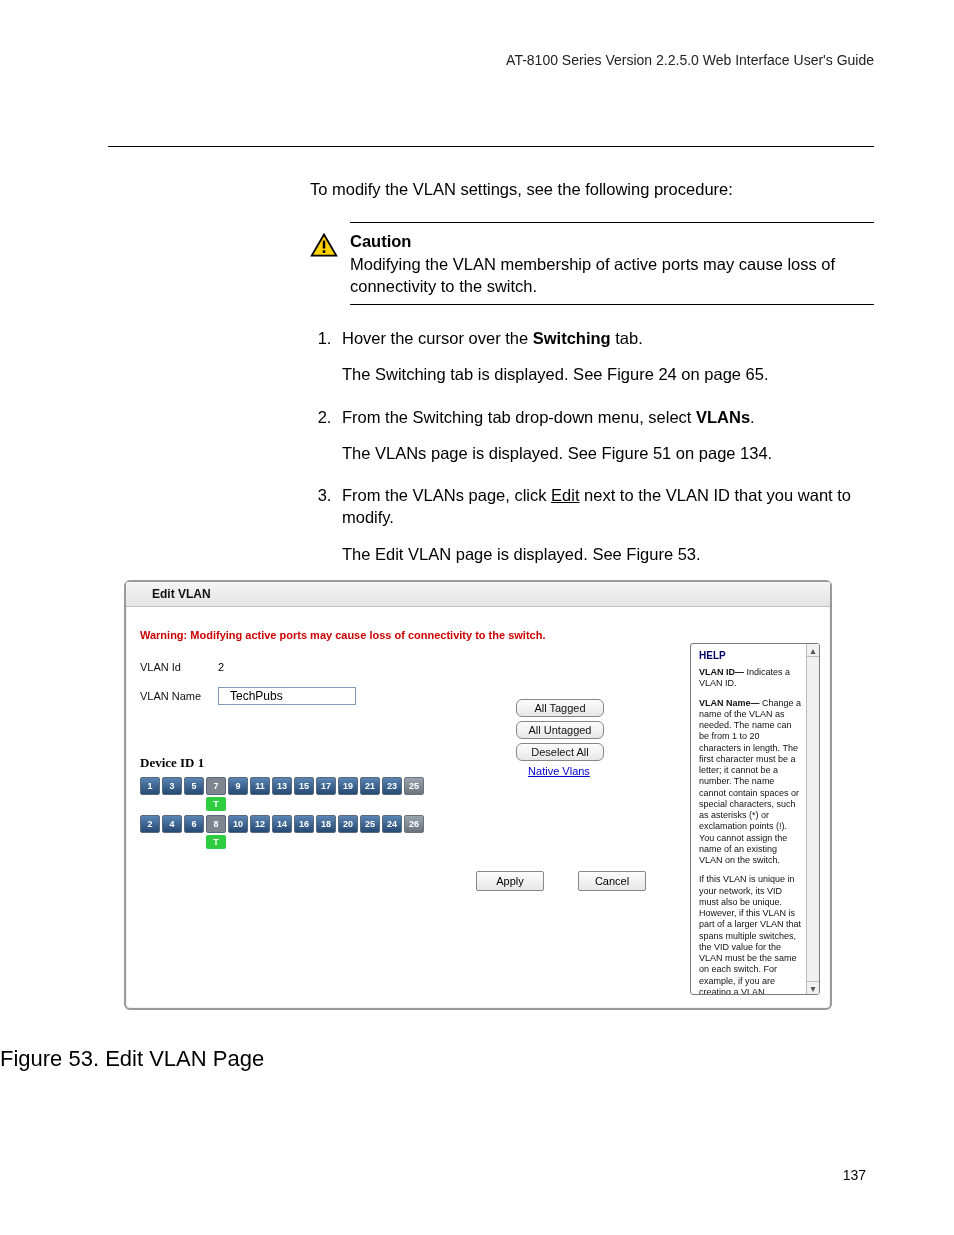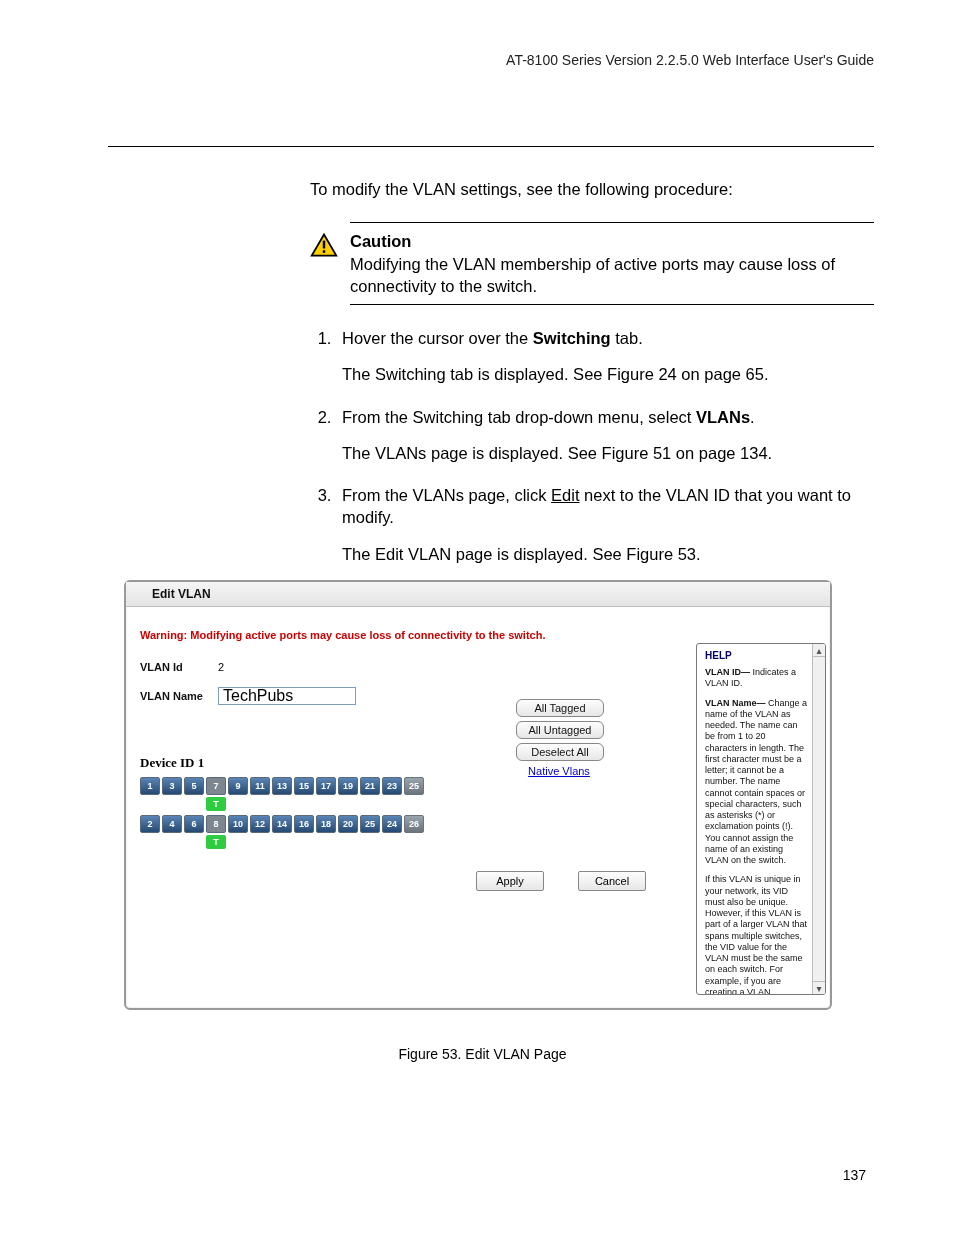--- a/index.html
+++ b/index.html
@@ -102,25 +102,25 @@
   }
   .warn {
     color: #c00;
     font-size: 11px;
     font-weight: bold;
     margin-bottom: 20px;
   }
   .frow {
     display:flex; align-items:center; font-size:11px; margin-bottom:14px;
   }
-  .flabel { width: 78px; font-weight: bold; color:#111; }
+  .flabel { width: 78px; font-weight: normal; color:#111; }
   .fval { font-size:11px; }
   .tin {
-    font-family: Arial; font-size:16px; height:18px; line-height:18px;
-    border:1px solid #7f9db9; padding:0 4px; width:138px; box-sizing:border-box;
+    font-family: Arial; font-size:12px; height:18px; line-height:18px;
+    border:1px solid #7f9db9; padding:0 11px; width:138px; box-sizing:border-box;
     background:#fff;
   }
   .side-btns {
     position:absolute; top:92px; left:390px; display:flex; flex-direction:column; gap:4px;
   }
   .btn {
     font-size:11px; text-align:center; border:1px solid #878787;
     background: linear-gradient(#fdfdfd,#e7e7e7);
     border-radius:6px; padding:2px 0; width:86px; cursor:default;
     color:#111;
@@ -157,21 +157,21 @@
   .form-btns {
     margin-top:22px; display:flex; gap:34px; justify-content:center;
     margin-left:166px;
   }
   .form-btn {
     font-size:11px; border:1px solid #878787;
     background: linear-gradient(#fdfdfd,#e7e7e7);
     border-radius:2px; padding:3px 0; width:66px; text-align:center;
   }
   .help-box {
-    position:absolute; top:36px; right:4px; width:130px; bottom:12px;
+    position:absolute; top:36px; right:10px; width:130px; bottom:12px;
     border:1px solid #797979; border-radius:3px;
     box-sizing:border-box;
     overflow:hidden;
     background:#fff;
   }
   .help-inner {
     position:absolute; inset:0 12px 0 0;
     padding:6px 4px 6px 8px;
     font-size:9px; color:#111; overflow:hidden;
   }
@@ -183,22 +183,22 @@
     background:#f0f0f0; border-left:1px solid #bdbdbd;
   }
   .chev {
     width:12px; height:12px; display:flex; align-items:center; justify-content:center;
     font-size:10px; color:#555; background:#f0f0f0;
   }
   .chev.top { position:absolute; top:0; border-bottom:1px solid #bdbdbd; }
   .chev.bot { position:absolute; bottom:0; border-top:1px solid #bdbdbd; }
 
   .fig-caption {
-    position:absolute; top:1046px; left:11px; right:0; text-align:center;
-    font-size:14px;
+    position:absolute; top:1046px; left:0; right:0; 
+    font-size:22px;
   }
   .page-num {
     position:absolute; bottom:52px; right:88px; font-size:14px;
   }
 </style>
 </head>
 <body>
 <div class="page">
 
 <div class="header-right">AT-8100 Series Version 2.2.5.0 Web Interface User's Guide</div>

